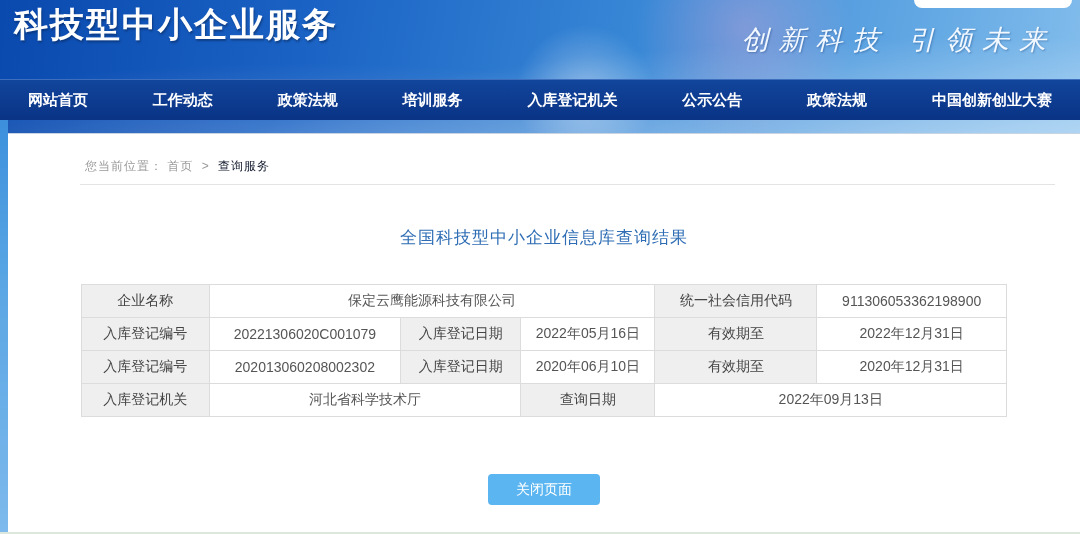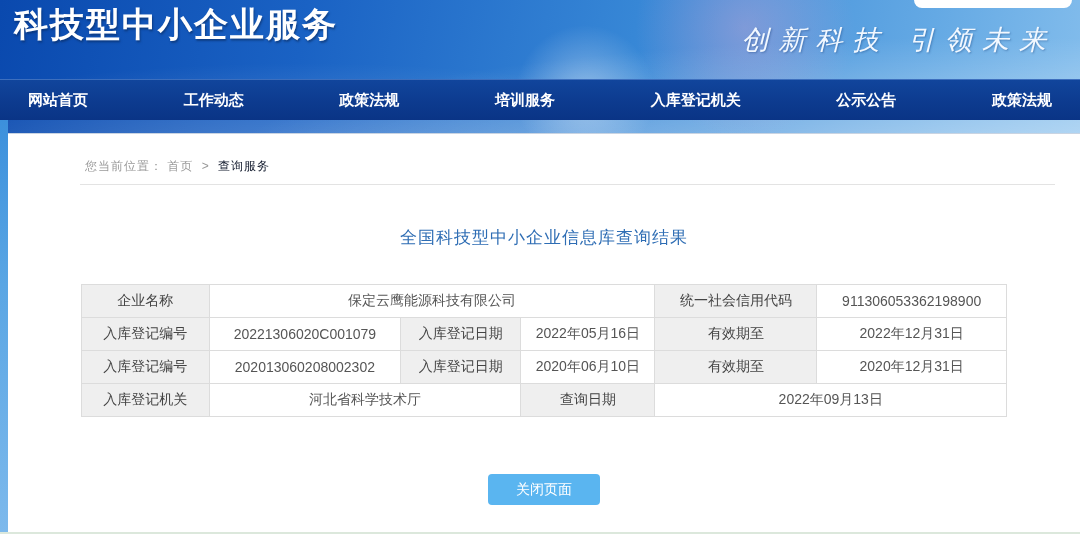--- a/index.html
+++ b/index.html
@@ -114,20 +114,21 @@
   </div>
 
   <div class="navbar">
     <div class="nav-item">网站首页</div>
     <div class="nav-item">工作动态</div>
     <div class="nav-item">政策法规</div>
     <div class="nav-item">培训服务</div>
     <div class="nav-item">入库登记机关</div>
     <div class="nav-item">公示公告</div>
     <div class="nav-item">政策法规</div>
+    <div class="nav-item">中国创新创业大赛</div>
   </div>
 
   <div class="left-strip"></div>
 
   <div class="panel">
 
     <div class="breadcrumb">
       <span>您当前位置：</span>
       <span class="crumb-link">首页</span>
       <span class="crumb-sep">&gt;</span>

